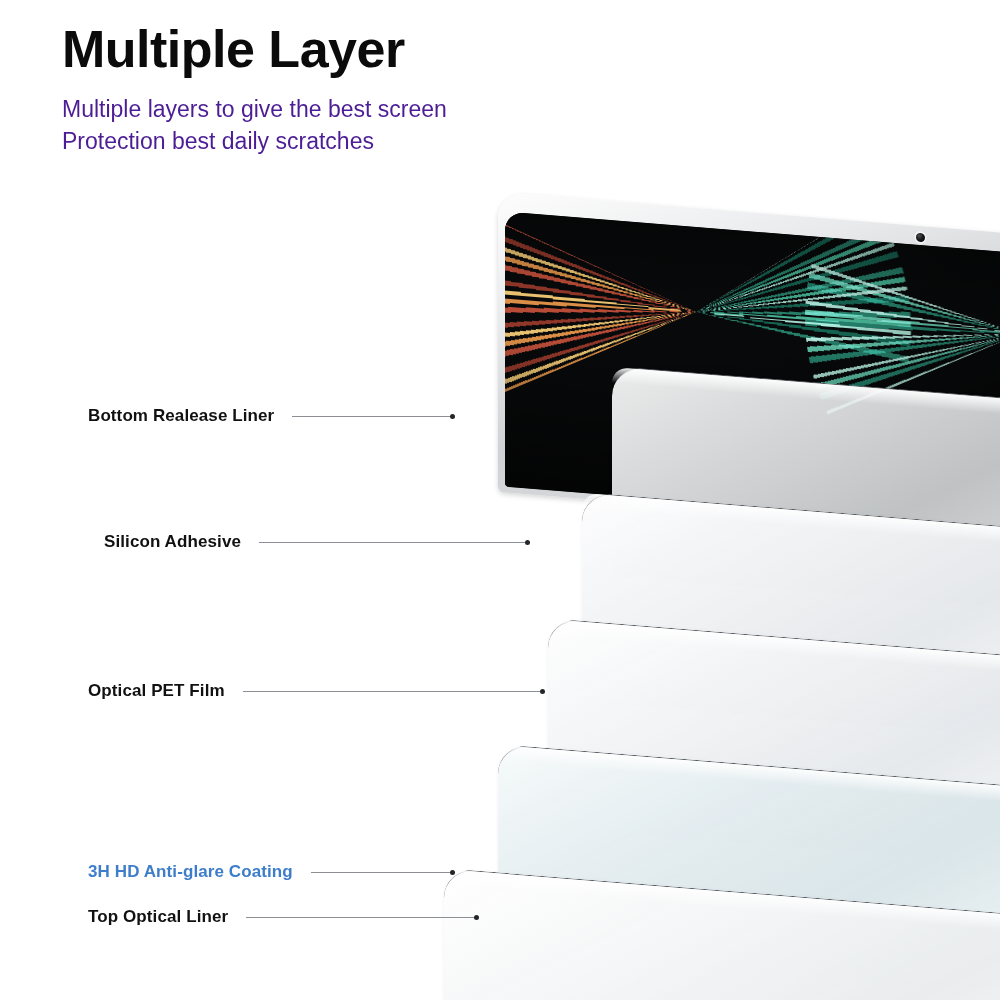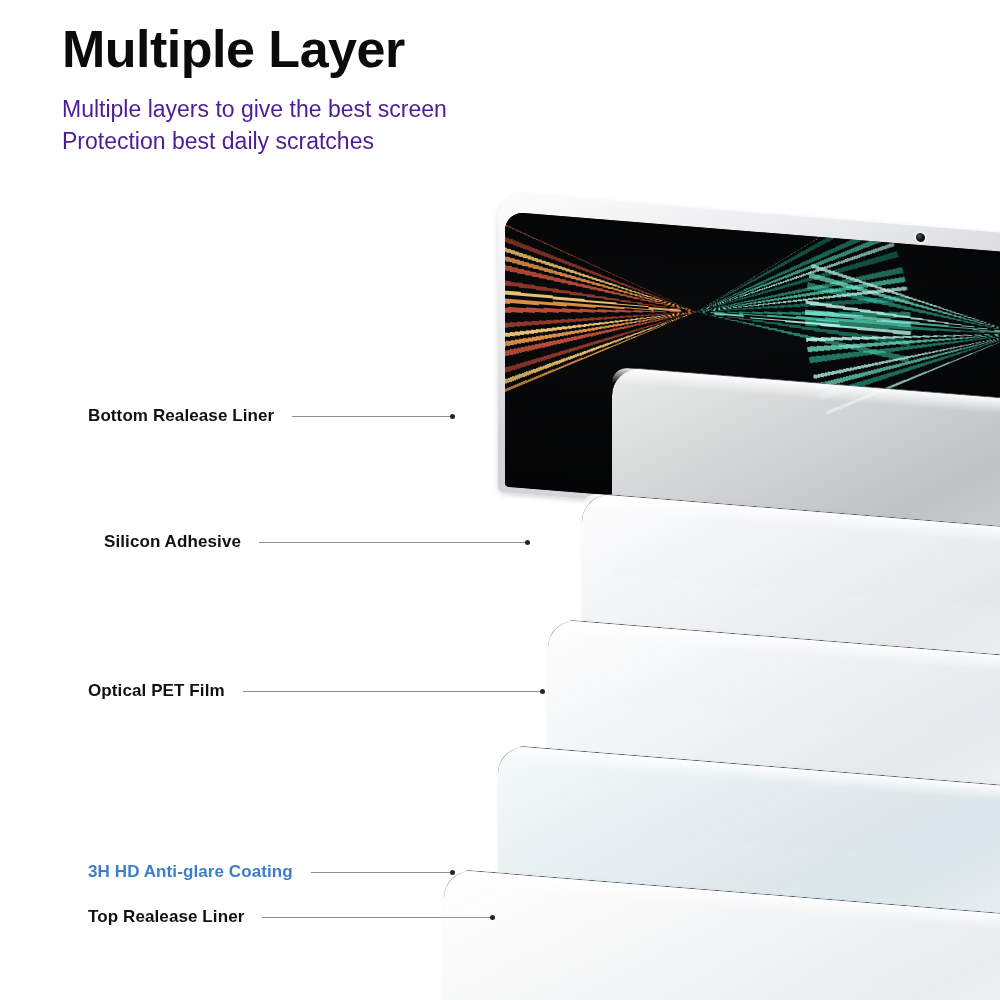--- a/index.html
+++ b/index.html
@@ -349,19 +349,19 @@
   </div>
 
   <div class="label-row" id="label-4">
     <span class="label-text accent">3H HD Anti-glare Coating</span>
     <span class="leader">
       <span class="dot"></span>
     </span>
   </div>
 
   <div class="label-row" id="label-5">
-    <span class="label-text">Top Realease Liner</span>
+    <span class="label-text">Top Optical Liner</span>
     <span class="leader">
       <span class="dot"></span>
     </span>
   </div>
 
 </div>
 
 </body></html>

